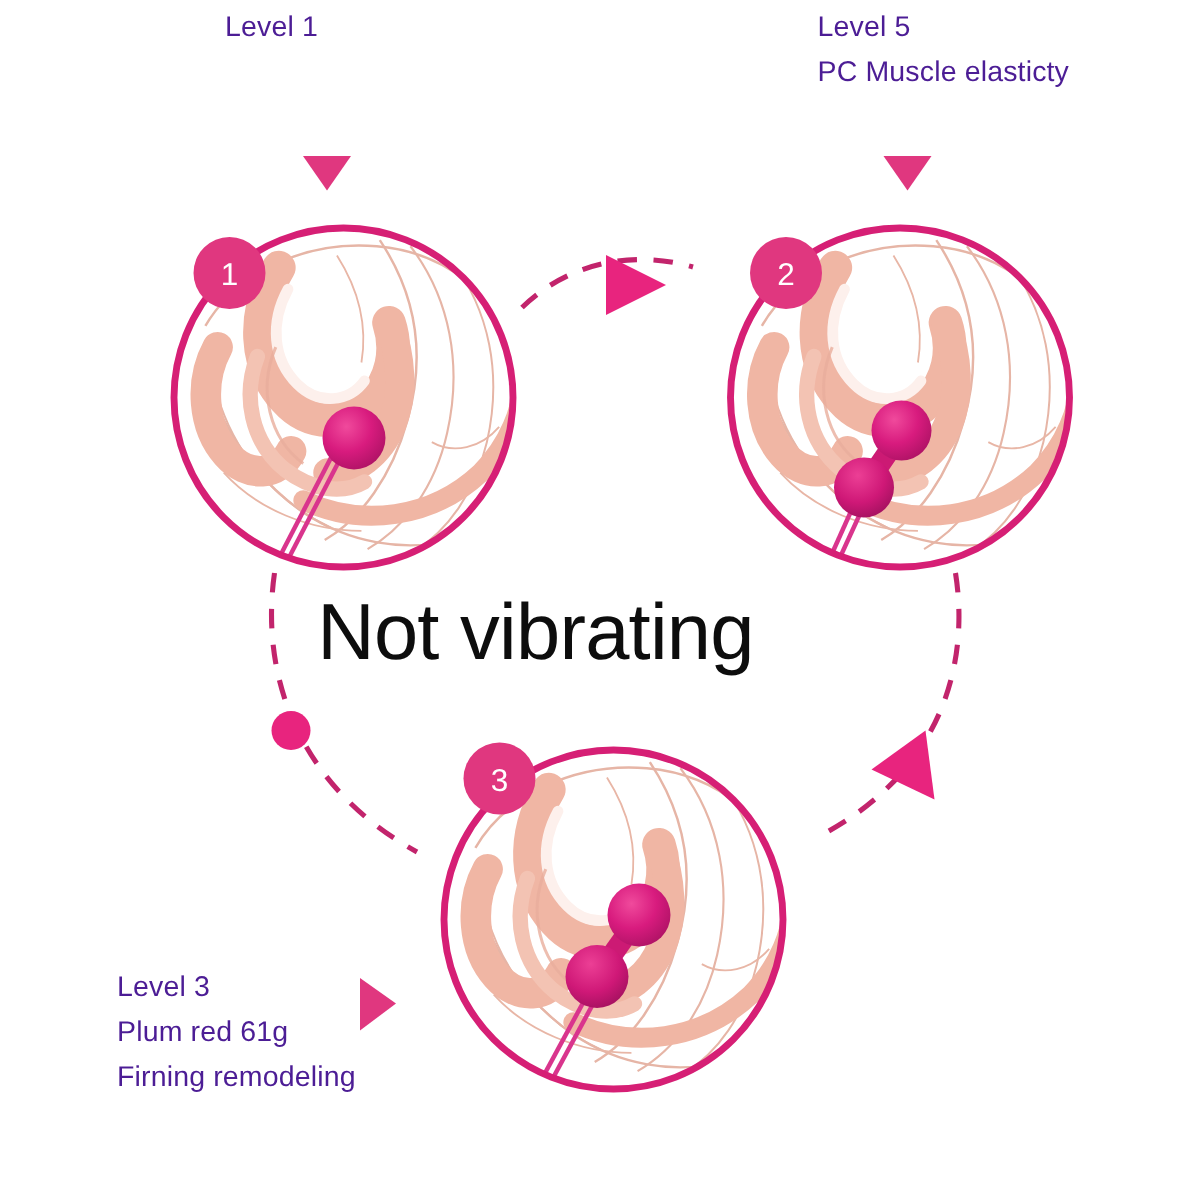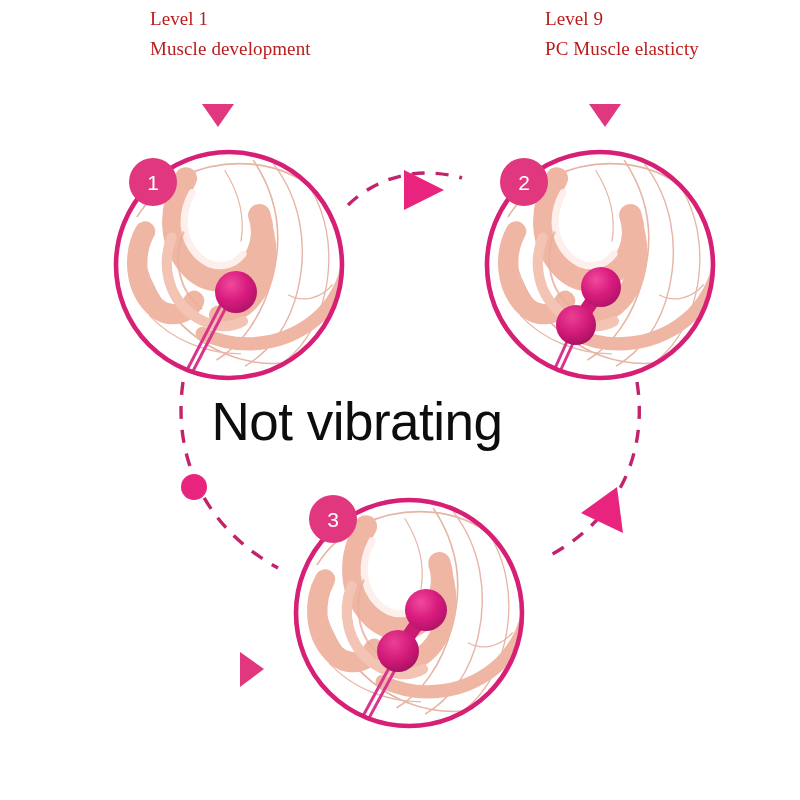--- a/index.html
+++ b/index.html
@@ -22,24 +22,24 @@
   }
   svg.layer {
     position: absolute;
     left: 0;
     top: 0;
     width: 800px;
     height: 800px;
   }
   .txt-block {
     position: absolute;
-    color: #b91c1c;
+    color: #4c1d95;
     font-size: 19px;
     line-height: 30px;
-    font-family: Liberation Serif, serif;
+    font-family: Liberation Sans, sans-serif;
     white-space: nowrap;
     letter-spacing: 0.1px;
   }
   .txt-line { display: block; }
   #block-l1 { left: 150px; top: 4px; }
   #block-l2 { left: 545px; top: 4px; }
   #block-l3 { left: 78px; top: 644px; }
   #center-label {
     position: absolute;
     left: 0;
@@ -183,24 +183,28 @@
       <text class="badge-num" x="333" y="527" text-anchor="middle">3</text>
     </g>
 
     <polygon points="202,104 234,104 218,127" fill="#e0377f"></polygon>
     <polygon points="589,104 621,104 605,127" fill="#e0377f"></polygon>
     <polygon points="240,652 240,687 264,669" fill="#e0377f"></polygon>
   </svg>
 
   <div class="txt-block" id="block-l1">
     <span class="txt-line">Level 1</span>
-    <span class="txt-line">Muscle development</span>
   </div>
 
   <div class="txt-block" id="block-l2">
-    <span class="txt-line">Level 9</span>
+    <span class="txt-line">Level 5</span>
     <span class="txt-line">PC Muscle elasticty</span>
   </div>
 
+  <div class="txt-block" id="block-l3">
+    <span class="txt-line">Level 3</span>
+    <span class="txt-line">Plum red 61g</span>
+    <span class="txt-line">Firning remodeling</span>
+  </div>
 
   <div id="center-label">Not vibrating</div>
 
 </div>
 
 </body></html>

